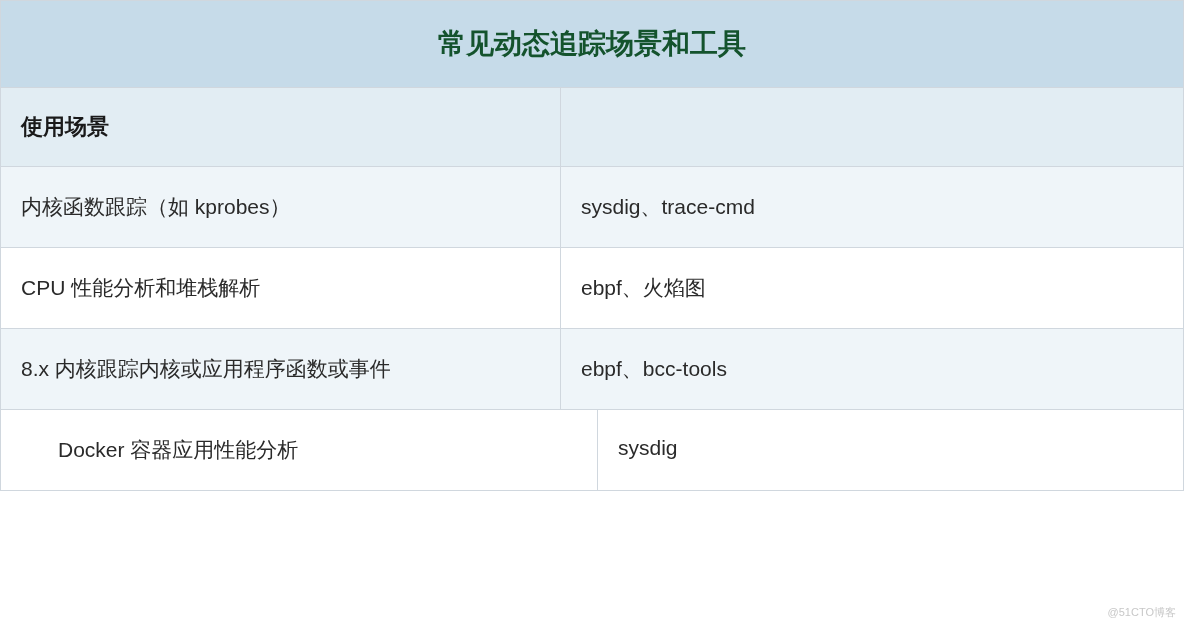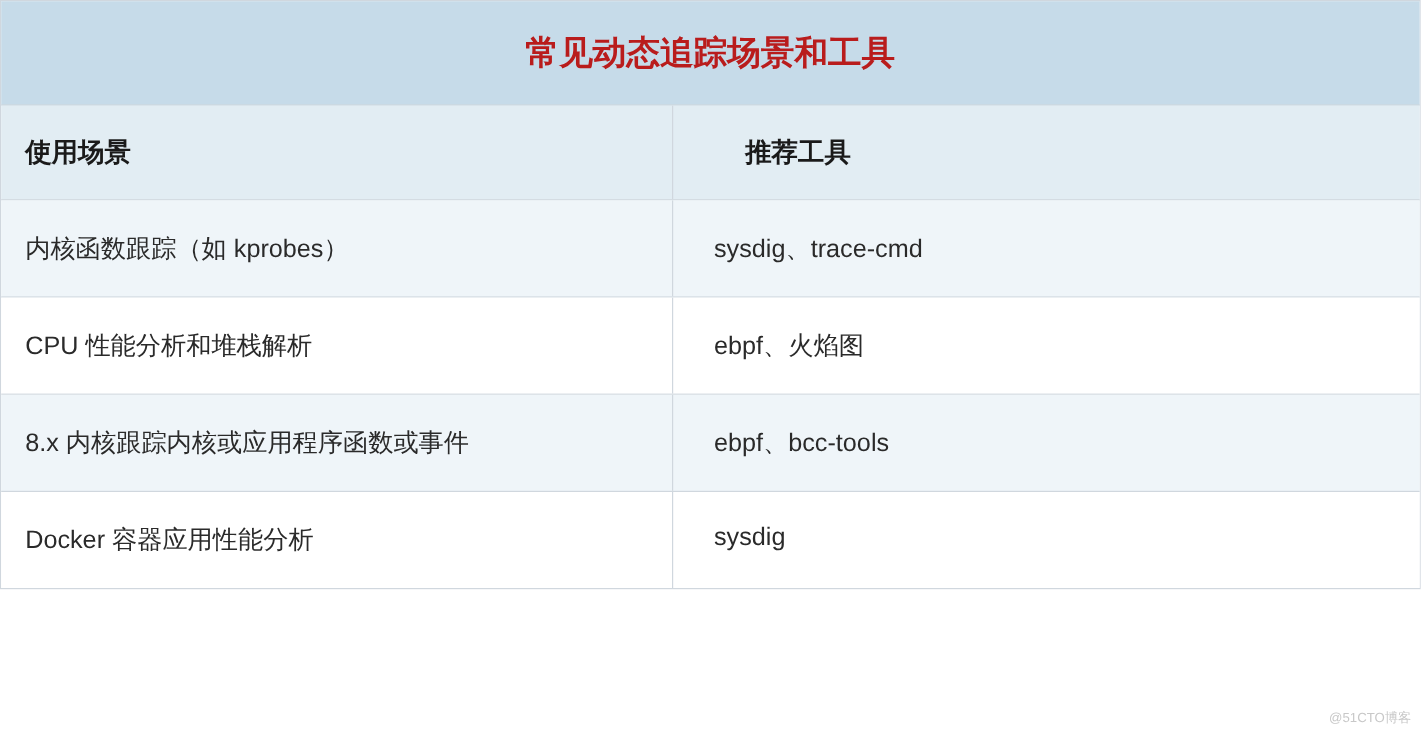--- a/index.html
+++ b/index.html
@@ -17,44 +17,44 @@
     .table-container {
       width: 100%;
       border: 1px solid #d0d7de;
     }
     .table-title {
       background: #c6dbe9;
       text-align: center;
       padding: 24px 20px;
       font-size: 28px;
       font-weight: 700;
-      color: #b91c1c;
+      color: #14532d;
       border-bottom: 1px solid #d0d7de;
     }
     .table-header {
       display: flex;
       background: #e2edf3;
       border-bottom: 1px solid #d0d7de;
       gap: 40px;
     }
     .table-header .cell {
       font-size: 22px;
       font-weight: 700;
       color: #1a1a1a;
       padding: 24px 20px;
     }
     .table-body {
     }
     .table-row {
       display: flex;
       border-bottom: 1px solid #d0d7de;
-      gap: 14px;
     }
     .table-row:last-child {
       border-bottom: none;
+      margin-left: 37px;
     }
     .table-row:nth-child(odd) {
       background: #eff5f9;
     }
     .table-row:nth-child(even) {
       background: #ffffff;
     }
     .cell {
       padding: 26px 20px;
       font-size: 21px;
@@ -63,34 +63,33 @@
     }
     .col-scenario {
       flex: 0 0 560px;
       border-right: 1px solid #d0d7de;
     }
     .col-tool {
       flex: 1;
     }
     .watermark {
       position: absolute;
-      bottom: 16px;
+      bottom: 2px;
       right: 8px;
       font-size: 11px;
       color: #c8c8c8;
     }
   </style>
 </head>
 <body>
 
 <div class="table-container">
   <div class="table-title">常见动态追踪场景和工具</div>
   <div class="table-header">
     <div class="cell col-scenario">使用场景</div>
-    <div class="cell col-tool">推荐工具</div>
   </div>
   <div class="table-body">
     <div class="table-row">
       <div class="cell col-scenario">内核函数跟踪（如 kprobes）</div>
       <div class="cell col-tool">sysdig、trace-cmd</div>
     </div>
     <div class="table-row">
       <div class="cell col-scenario">CPU 性能分析和堆栈解析</div>
       <div class="cell col-tool">ebpf、火焰图</div>
     </div>

